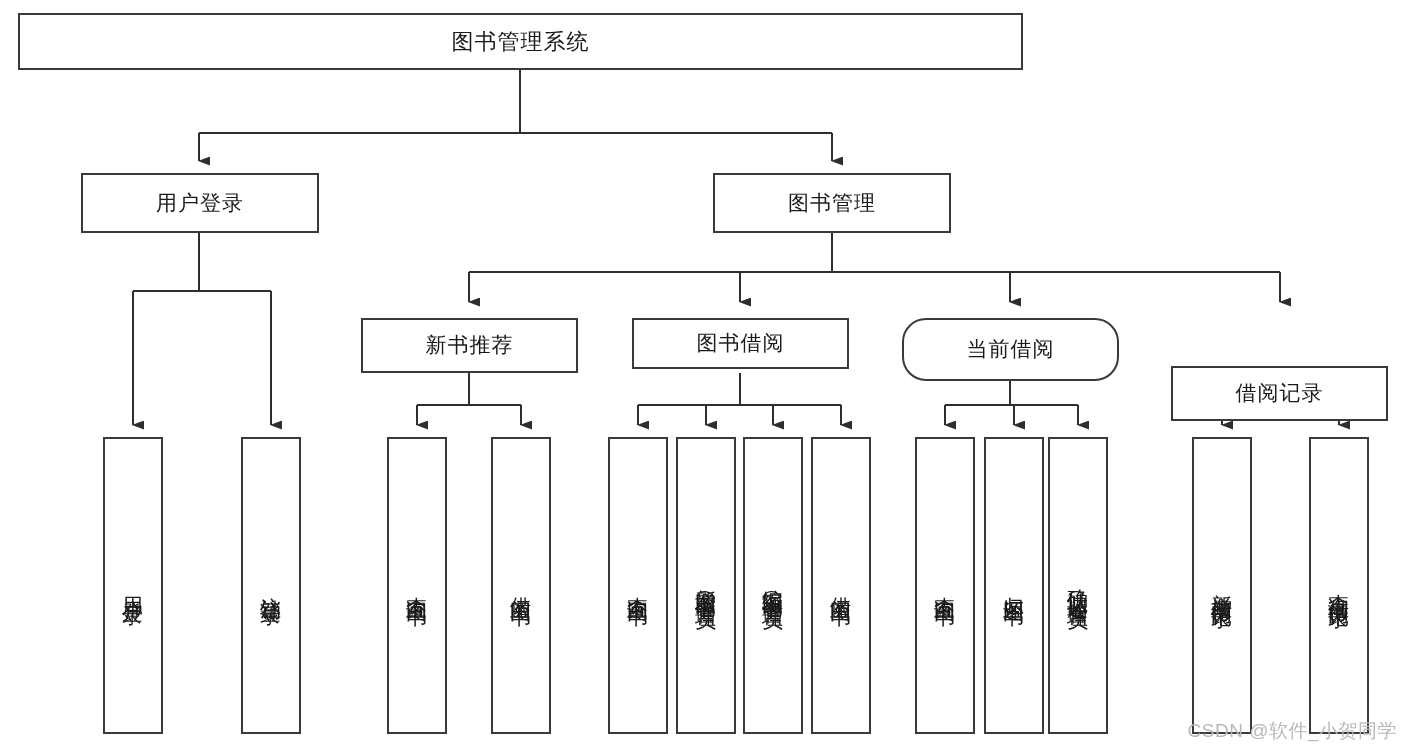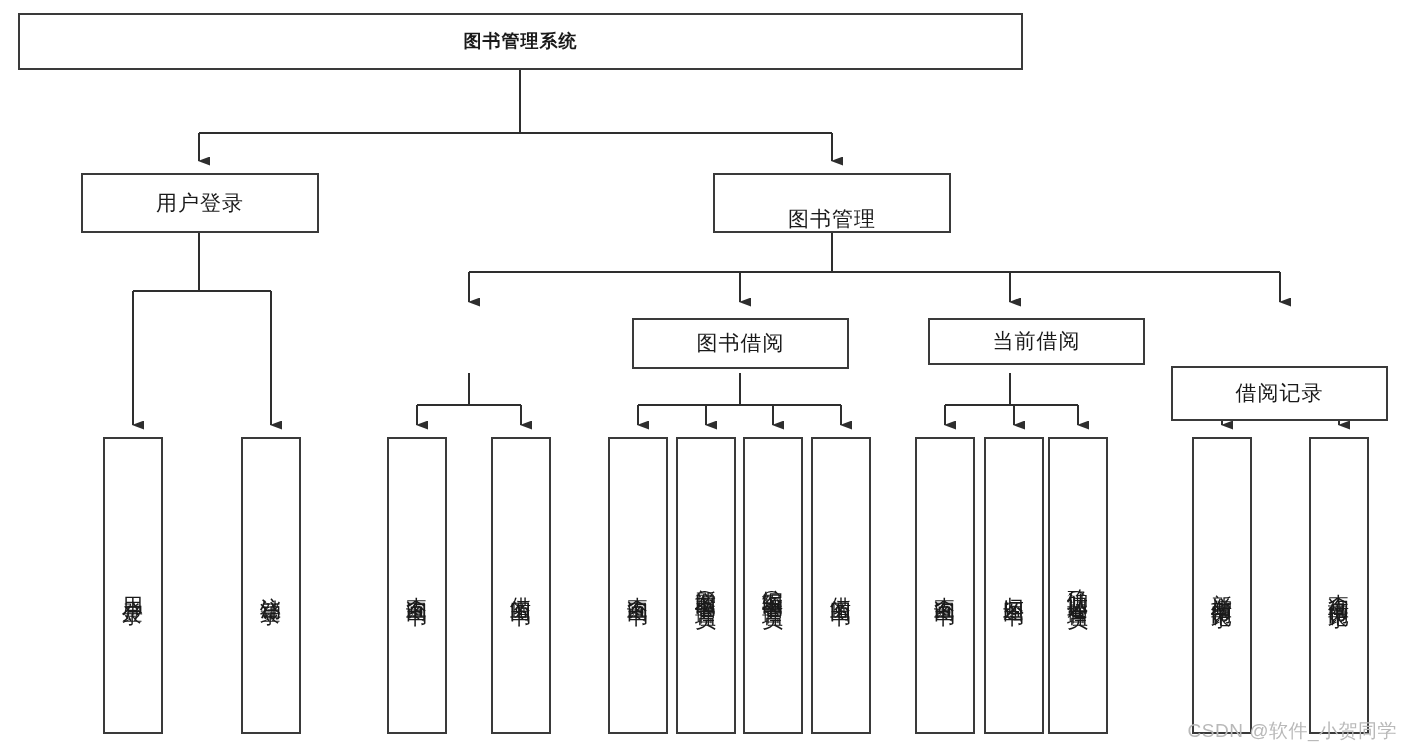--- a/index.html
+++ b/index.html
@@ -28,22 +28,21 @@
     align-items: center;
     justify-content: center;
     color: #1a1a1a;
   }
   .node.horiz {
     font-size: 21px;
     letter-spacing: 1px;
     line-height: 1.15;
   }
   .node.root {
-    font-size: 18px;
-    font-weight: bold;
+    font-size: 22px;
   }
   
   .node.vert {
     font-size: 21px;
     align-items: flex-start;
     padding-top: 4px;
   }
   .node.vert .vlabel {
     writing-mode: vertical-rl;
     text-orientation: upright;
@@ -131,30 +130,33 @@
   </svg>
 
   <div class="node horiz root" style="left:18px; top:13px; width:1005px; height:57px;">
     <span>图书管理系统</span>
   </div>
 
   <div class="node horiz" style="left:81px; top:173px; width:238px; height:60px;">
     <span>用户登录</span>
   </div>
 
-  <div class="node horiz" style="left:713px; top:173px; width:238px; height:60px;align-items:flex-end;">
+  <div class="node horiz" style="left:713px; top:173px; width:238px; height:60px;">
     <span>图书管理</span>
   </div>
 
+  <div class="node horiz" style="left:361px; top:318px; width:217px; height:55px;">
+    <span>新书推荐</span>
+  </div>
 
   <div class="node horiz" style="left:632px; top:318px; width:217px; height:51px;">
     <span>图书借阅</span>
   </div>
 
-  <div class="node horiz" style="left:928px; top:318px; width:217px; height:47px;">
+  <div class="node horiz" style="left:902px; top:318px; width:217px; height:63px;border-radius:24px;">
     <span>当前借阅</span>
   </div>
 
   <div class="node horiz" style="left:1171px; top:318px; width:217px; height:55px;margin-top:48px;">
     <span>借阅记录</span>
   </div>
 
   <div class="node vert" style="left: 103px; top: 437px; width: 60px; height: 297px; padding-top: 141px;">
     <span class="vlabel">用户登录</span>
   </div>

